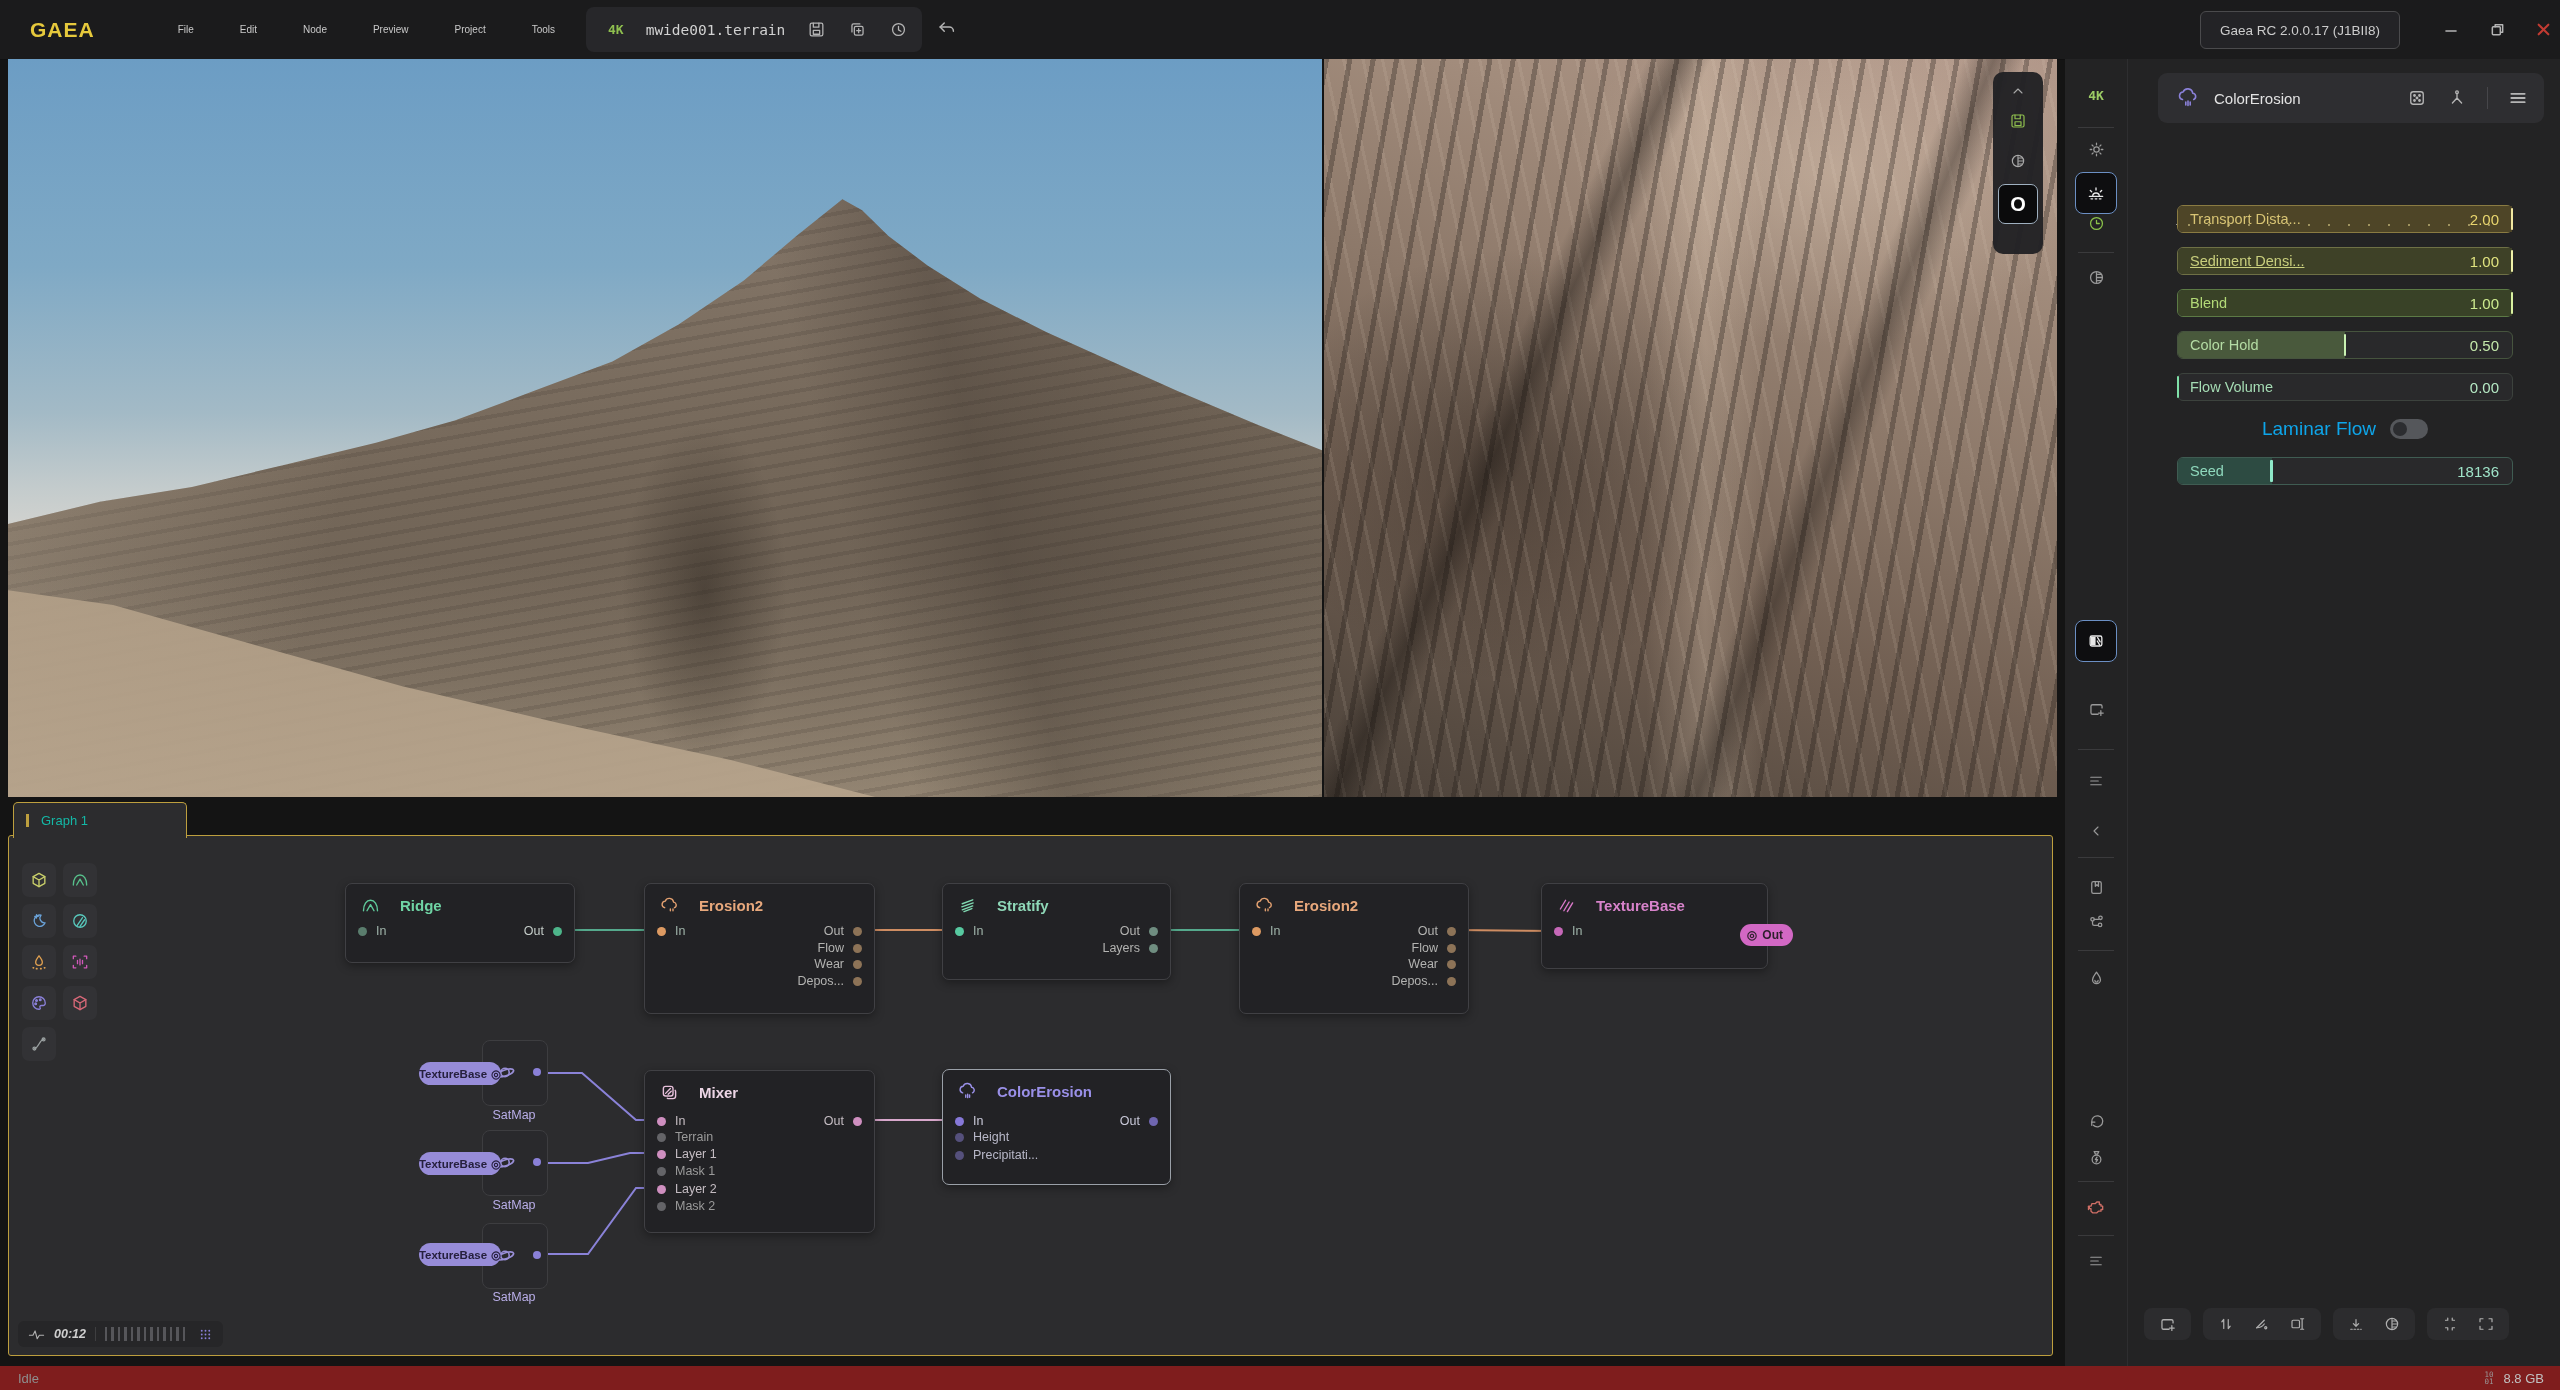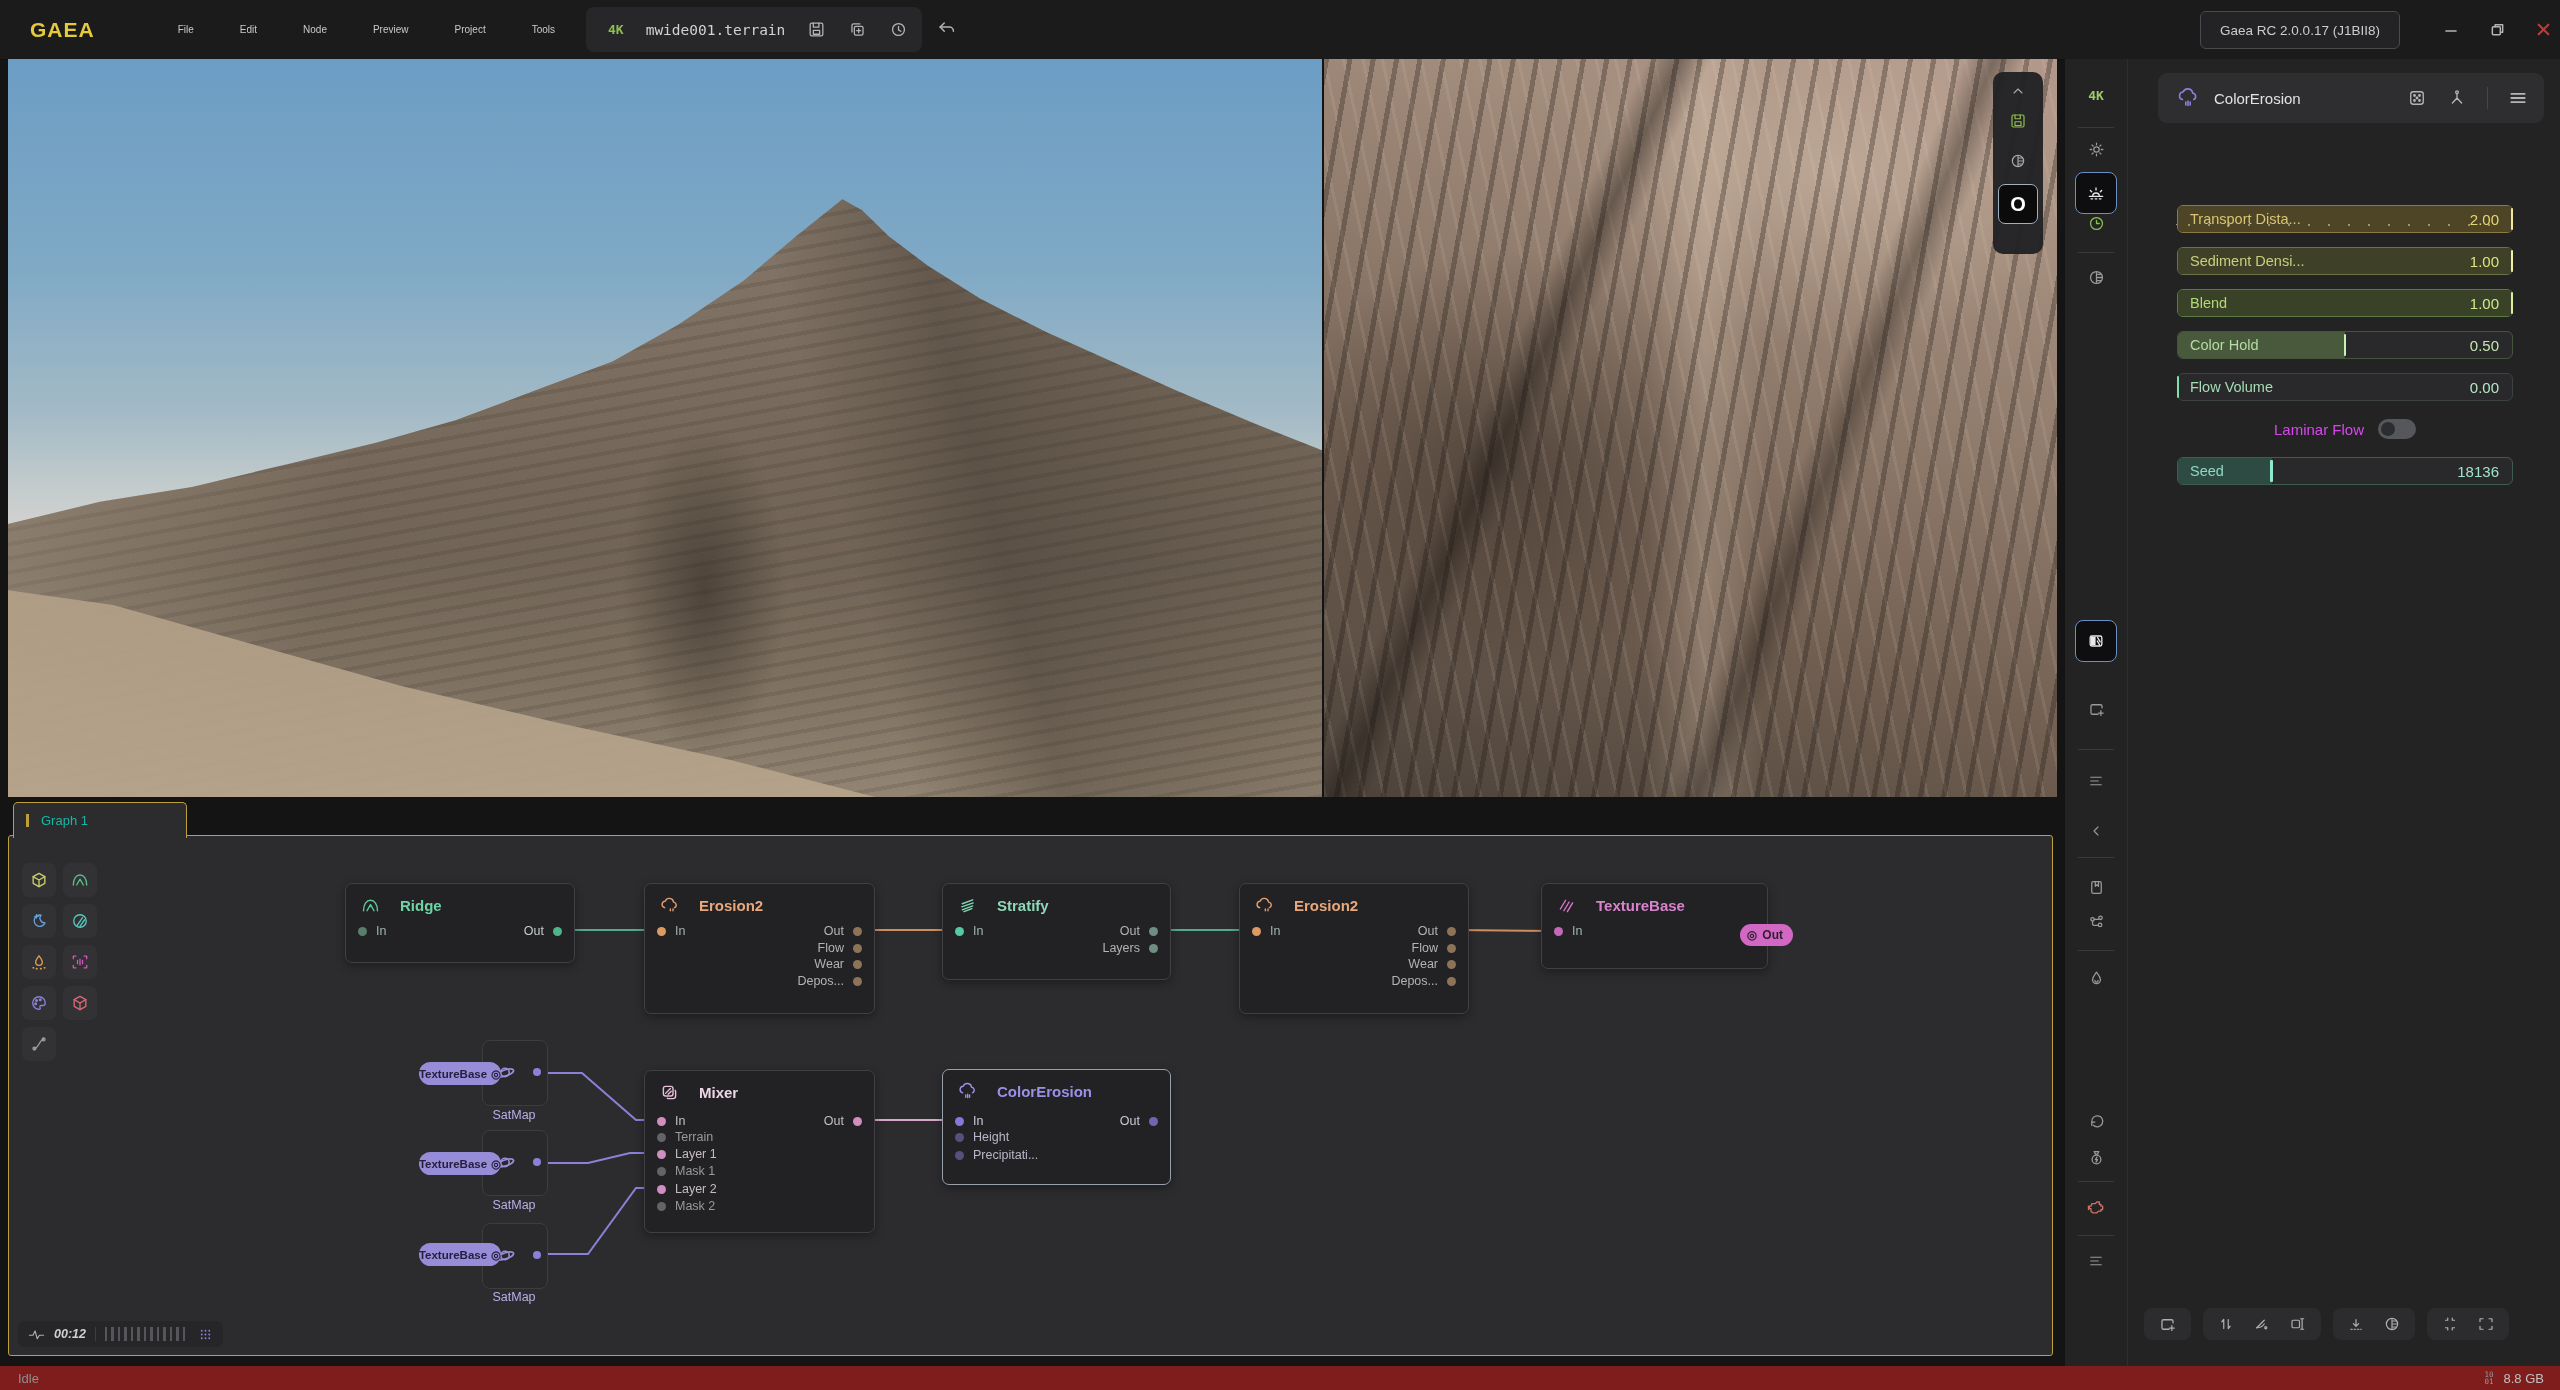--- a/index.html
+++ b/index.html
@@ -83,36 +83,36 @@
   .slider .fill::after{content:'';position:absolute;right:-1px;top:2px;bottom:2px;width:2.5px;border-radius:1px;}
   .slider .slabel{position:absolute;left:12px;top:0;bottom:0;display:flex;align-items:center;font-size:14.5px;}
   .slider .svalue{position:absolute;right:13px;top:0;bottom:0;display:flex;align-items:center;font-size:15px;}
   .s-khaki{border:1px solid #8a7b42;}
   .s-khaki .fill{background:#4e4527;}.s-khaki .fill::after{background:#f0e6a0;}
   .s-khaki .slabel{color:#d8c474;}.s-khaki .svalue{color:#e8d56e;}
   .s-khaki .ticks{position:absolute;left:10px;right:14px;bottom:6px;height:2px;
     background:repeating-linear-gradient(90deg,rgba(240,225,150,.5) 0 2px,transparent 2px 20px);}
   .s-olive{border:1px solid #6e7045;}
   .s-olive .fill{background:#3e4127;}.s-olive .fill::after{background:#eef0a8;}
-  .s-olive .slabel{color:#c9cf7d;}.s-olive .svalue{color:#dfe27f;}
+  .s-olive .slabel{color:#c9cf7d;text-decoration:underline;}.s-olive .svalue{color:#dfe27f;}
   .s-green{border:1px solid #5c7a45;}
   .s-green .fill{background:#394227;}.s-green .fill::after{background:#d8f0a0;}
   .s-green .slabel{color:#b2d977;}.s-green .svalue{color:#cdeb8f;}
   .s-hold{border:1px solid #46543e;}
   .s-hold .fill{background:#49593c;}.s-hold .fill::after{background:#c9f2b2;}
   .s-hold .slabel{color:#b4dca4;}.s-hold .svalue{color:#c4e8ab;}
   .s-mint{border:1px solid #3c423d;}
   .s-mint .fill{background:transparent;}.s-mint .fill::after{background:#7fe0a8;}
   .s-mint .slabel{color:#a5dcb4;}.s-mint .svalue{color:#b5e8c4;}
   .s-seed{border:1px solid #3f5c52;}
   .s-seed .fill{background:#2d4b42;}.s-seed .fill::after{background:#8fe8c8;}
   .s-seed .slabel{color:#8fd9bd;}.s-seed .svalue{color:#9fe3c8;}
   .toggle-row{position:absolute;left:49px;width:336px;height:28px;display:flex;align-items:center;
               justify-content:center;padding-right:40px;gap:14px;}
-  .toggle-label{color:#d946ef;font-size:15px;}
+  .toggle-label{color:#0ea5e9;font-size:19px;}
   .toggle{width:38px;height:20px;border-radius:10px;background:#55575b;position:relative;}
   .toggle .knob{position:absolute;left:3px;top:3px;width:14px;height:14px;border-radius:50%;background:#2c2d30;}
   .rp-tools{position:absolute;bottom:26px;left:16px;display:flex;gap:12px;}
   .tool-group{height:32px;background:#2c2c2e;border-radius:8px;display:flex;align-items:center;
               gap:18px;padding:0 14px;color:#b0b0b0;}
 
   
   .graph{position:absolute;left:8px;top:802px;width:2049px;height:556px;}
   .graph-frame{position:absolute;left:0;top:33px;width:2043px;height:519px;background:#2c2c2e;
                border:1.5px solid #bd9f3e;border-radius:3px;z-index:0;}

